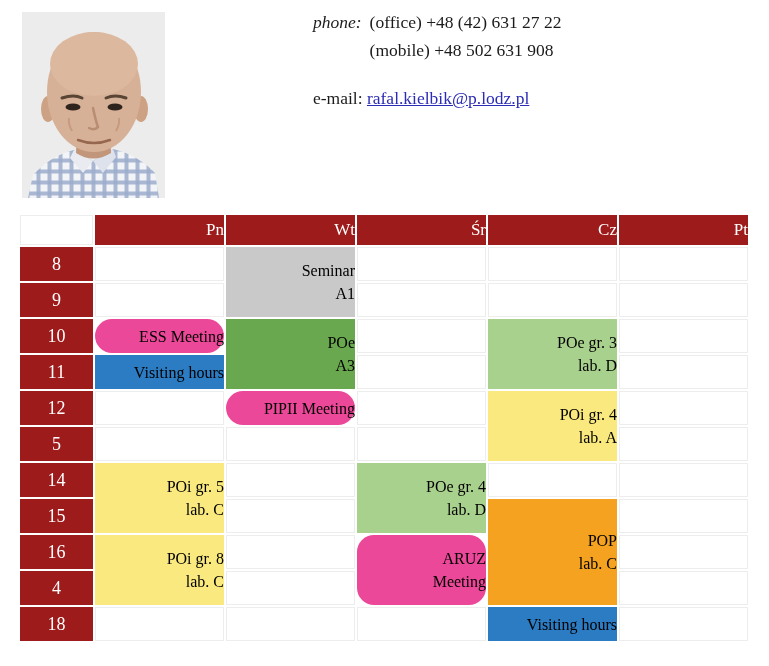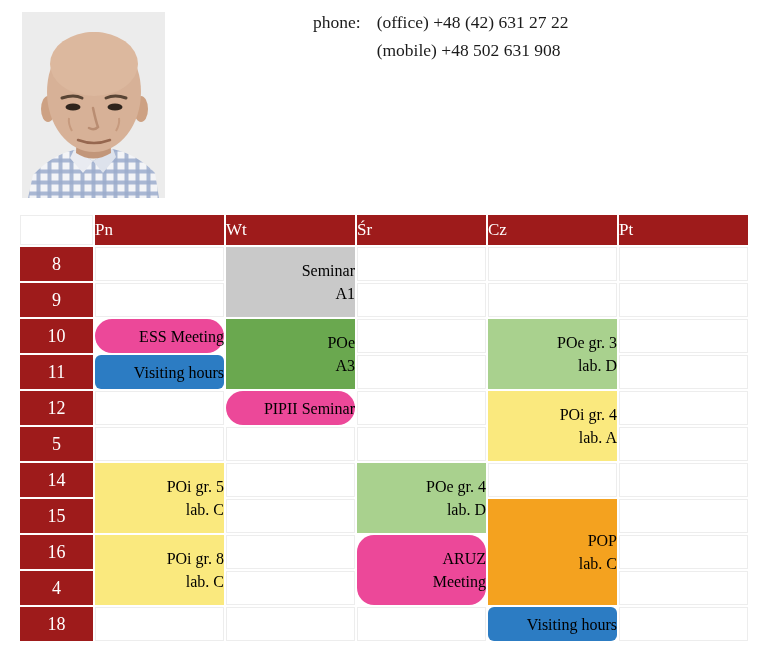--- a/index.html
+++ b/index.html
@@ -11,54 +11,54 @@
 
   
   .header { position:relative; height:213px; }
   .photo {
     position:absolute; left:22px; top:12px;
     width:143px; height:186px; display:block;
   }
   .contact { position:absolute; left:313px; top:8px; font-size:17.5px; }
   .name { line-height:26px; margin:0 0 22px 0; }
   .phone-group { display:flex; }
-  .phone-label { line-height:28px; margin-right:16px; }
+  .phone-label { line-height:28px; margin-right:8px;font-style:italic; }
   .phone-lines div { line-height:28px; }
   .email-row { margin-top:20px; line-height:28px; }
   .email-link { color:#2b2bb5; text-decoration:underline; cursor:pointer; }
 
   
   .timetable {
     border-collapse:separate; border-spacing:2px;
     table-layout:fixed; margin-left:18px; margin-top:0;
   }
   .timetable col.hour-col { width:73px; }
   .timetable col.day-col  { width:129px; }
   .timetable th, .timetable td { padding:0; font-weight:normal; }
   .timetable thead th {
     height:30px; background:#9e1b1b; color:#ffffff; font-size:17px;
-    text-align:left; vertical-align:middle;
+    text-align:right; vertical-align:middle;
   }
   .corner { background:#ffffff !important; box-shadow:inset 0 0 0 1px #ededed; }
   td.hour {
     height:34px; background:#9e1b1b; color:#ffffff;
     text-align:center; vertical-align:middle; font-size:18px;
   }
   td.empty { background:#ffffff; box-shadow:inset 0 0 0 1px #ededed; }
   td.event {
     text-align:right; vertical-align:middle;
     font-size:16px; line-height:23px; color:#000000;
   }
   .ev-gray-light  { background:#c9c9c9; }
   .ev-gray        { background:#ec4899;border-radius:17px; }
   .ev-green       { background:#6aa84f; }
   .ev-green-light { background:#a9d18e; }
   .ev-yellow      { background:#fae97e; }
   .ev-orange      { background:#f4a21f; }
-  .ev-blue        { background:#2c7cc3;border-radius:6px; }
+  .ev-blue        { background:#2c7cc3; }
 </style>
 </head>
 <body>
 
 <div class="header">
 
   <svg class="photo" viewBox="0 0 143 186" xmlns="http://www.w3.org/2000/svg">
     <defs>
       <pattern id="plaid" width="11" height="11" patternUnits="userSpaceOnUse">
         <rect width="11" height="11" fill="#f3f4f7"></rect>
@@ -86,20 +86,24 @@
   </svg>
 
   <div class="contact">
     <div class="phone-group">
       <span class="phone-label">phone:</span>
       <div class="phone-lines">
         <div>(office) +48 (42) 631 27 22</div>
         <div>(mobile) +48 502 631 908</div>
       </div>
     </div>
+    <div class="email-row">
+      <span>e-mail:</span>
+      <a class="email-link">rafal.kielbik@p.lodz.pl</a>
+    </div>
   </div>
 </div>
 
 <table class="timetable">
   <colgroup>
     <col class="hour-col">
     <col class="day-col">
       <col class="day-col">
       <col class="day-col">
       <col class="day-col">
@@ -155,21 +159,21 @@
       <td class="event ev-blue">
         <div>Visiting hours</div>
       </td>
       <td class="empty"></td>
       <td class="empty"></td>
     </tr>
     <tr>
       <td class="hour">12</td>
       <td class="empty"></td>
       <td class="event ev-gray">
-        <div>PIPII Seminar</div>
+        <div>PIPII Meeting</div>
       </td>
       <td class="empty"></td>
       <td class="event ev-yellow" rowspan="2">
         <div>POi gr. 4</div>
         <div>lab. A</div>
       </td>
       <td class="empty"></td>
     </tr>
     <tr>
       <td class="hour">5</td>

